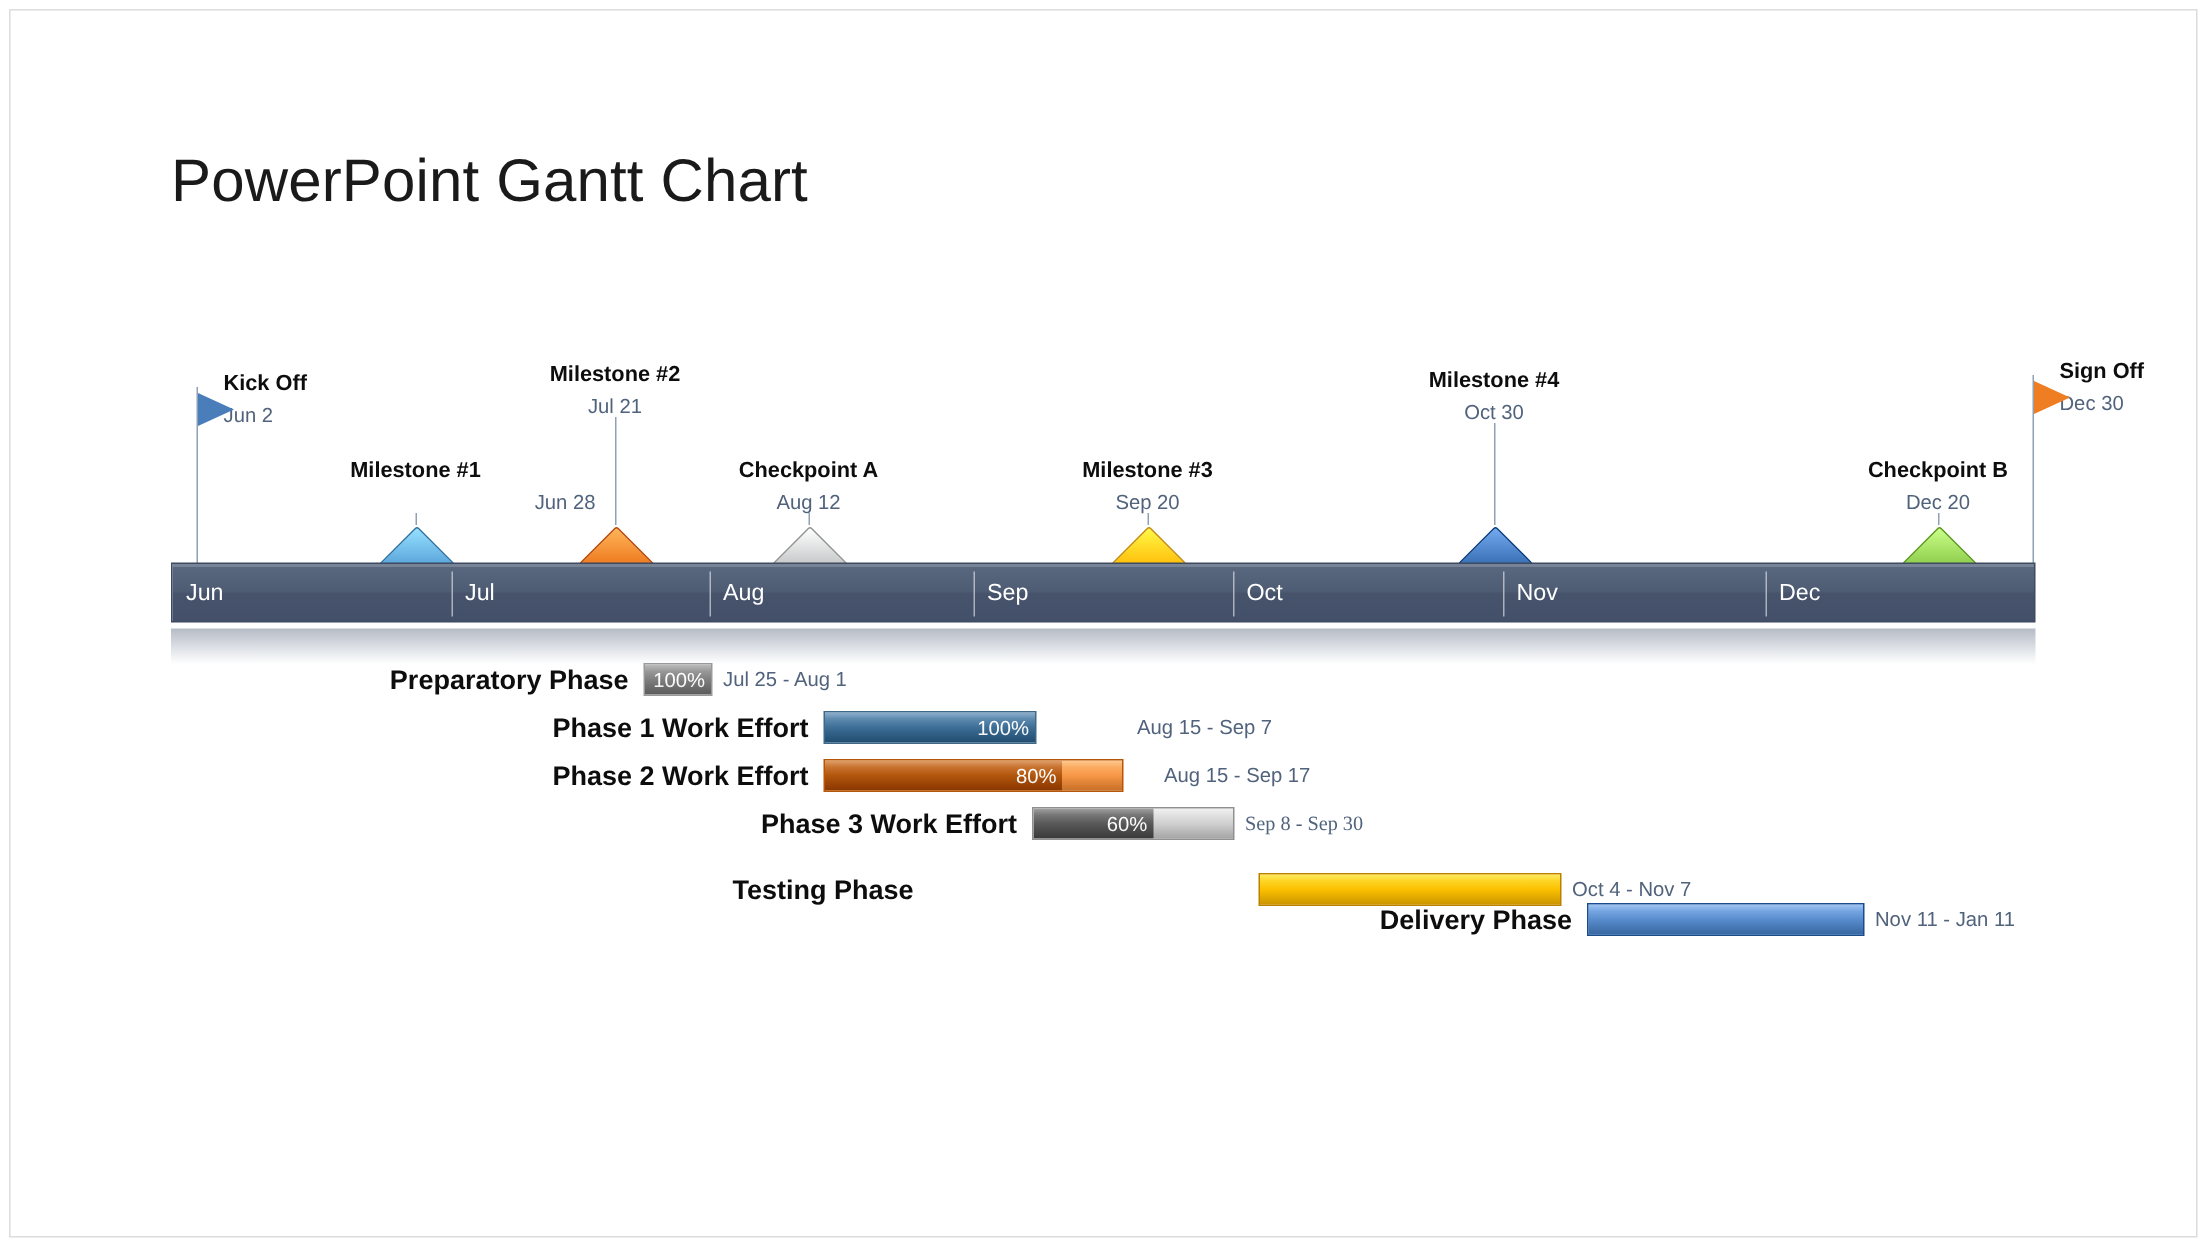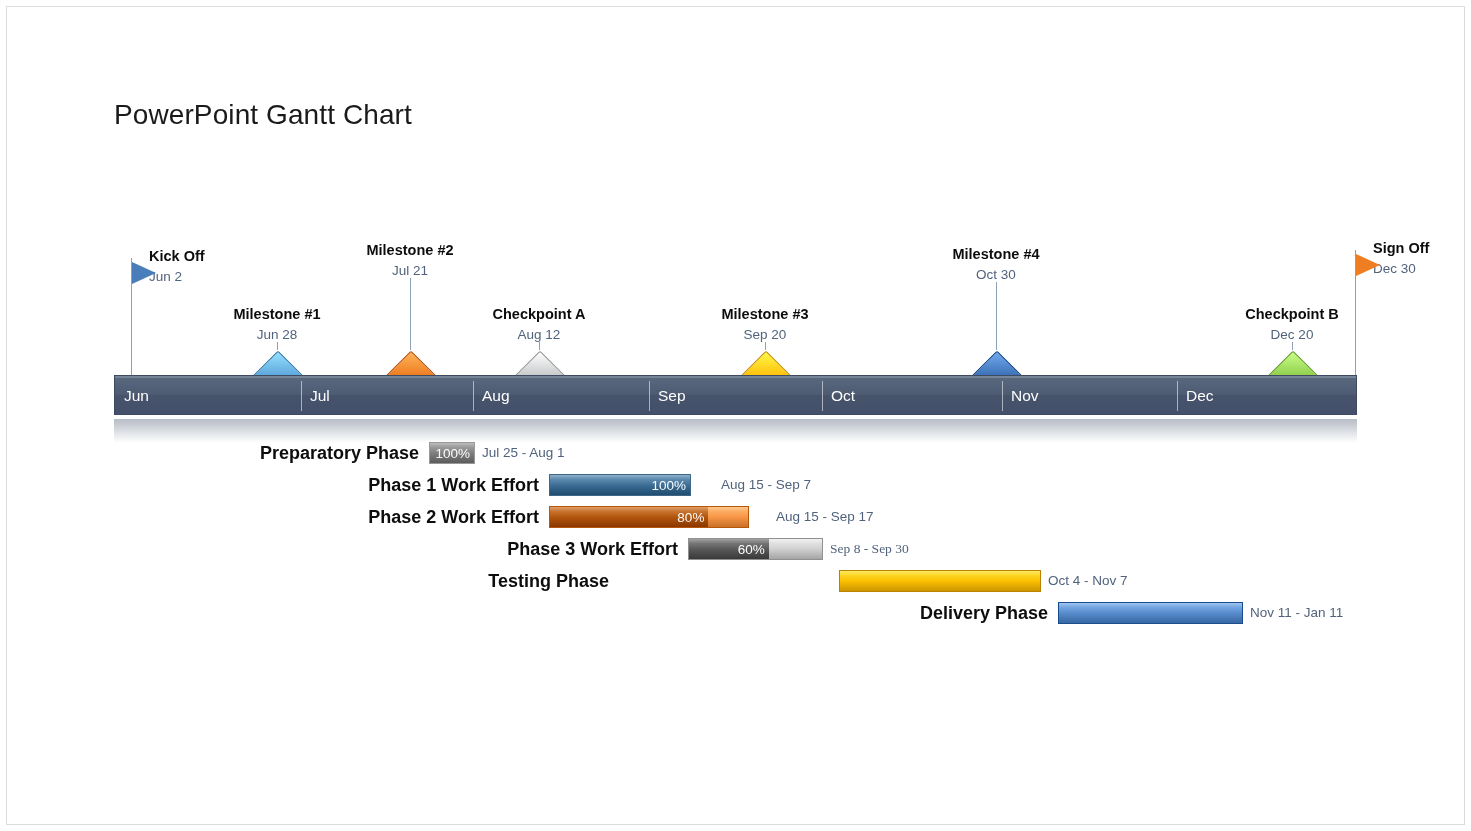--- a/index.html
+++ b/index.html
@@ -33,21 +33,21 @@
     border: 1px solid #dcdcdc;
     box-sizing: border-box;
     pointer-events: none;
   }
 
   
   #title {
     position: absolute;
     left: 114px;
     top: 99px;
-    font-size: 28px;
+    font-size: 40px;
     font-weight: 400;
     color: #1a1a1a;
     letter-spacing: 0.1px;
     white-space: nowrap;
   }
 
   
   #axis-bar {
     position: absolute;
     left: 114px;
@@ -213,21 +213,21 @@
 
   <div id="title">PowerPoint Gantt Chart</div>
 
   <div id="markers-layer">
       <div class="marker-stem" style="left: 131px; top: 258px; height: 119px;"></div>
       <div class="marker-label" style="top: 248px; left: 149px;">Kick Off</div>
       <div class="marker-date" style="top: 268px; left: 149px;">Jun 2</div>
       <div class="flag" style="left: 132px; top: 262px; border-left: 24px solid rgb(74, 126, 187);"></div>
       <div class="marker-stem" style="left: 277px; top: 342px; height: 8px;"></div>
       <div class="marker-label" style="top: 306px; left: 157px; width: 240px;">Milestone #1</div>
-      <div class="marker-date" style="top: 326px; left: 157px; width: 240px;">Jun 28</div>
+      <div class="marker-date" style="top: 326px; left: 157px; width: 240px; text-align: right;">Jun 28</div>
       <div class="diamond" style="left: 260px; top: 358px; background: linear-gradient(135deg, rgb(150, 225, 255) 0%, rgb(94, 169, 221) 48%, rgb(58, 133, 185) 100%); border: 1px solid rgb(38, 113, 165);"></div>
       <div class="marker-stem" style="left: 410px; top: 278px; height: 72px;"></div>
       <div class="marker-label" style="top: 242px; left: 290px; width: 240px;">Milestone #2</div>
       <div class="marker-date" style="top: 262px; left: 290px; width: 240px;">Jul 21</div>
       <div class="diamond" style="left: 393px; top: 358px; background: linear-gradient(135deg, rgb(255, 181, 90) 0%, rgb(239, 125, 34) 48%, rgb(203, 89, 0) 100%); border: 1px solid rgb(183, 69, 0);"></div>
       <div class="marker-stem" style="left: 539px; top: 342px; height: 8px;"></div>
       <div class="marker-label" style="top: 306px; left: 419px; width: 240px;">Checkpoint A</div>
       <div class="marker-date" style="top: 326px; left: 419px; width: 240px;">Aug 12</div>
       <div class="diamond" style="left: 522px; top: 358px; background: linear-gradient(135deg, rgb(255, 255, 255) 0%, rgb(201, 203, 204) 48%, rgb(165, 167, 168) 100%); border: 1px solid rgb(145, 147, 148);"></div>
       <div class="marker-stem" style="left: 765px; top: 342px; height: 8px;"></div>
@@ -291,41 +291,41 @@
         </div>
         <div class="task-dates" style="left: 475px;">Jul 25 - Aug 1</div>
       </div>
       <div class="task-row" style="top: 472px; width: 1471px;">
         <div class="task-name" style="right: 924px;">Phase 1 Work Effort</div>
         <div class="task-bar" style="left: 549px; width: 142px; background: linear-gradient(rgb(153, 194, 224) 0%, rgb(127, 168, 198) 50%, rgb(102, 143, 173) 100%); border: 1px solid rgb(63, 104, 134);">
           <div class="fill" style="width: 100%; background: linear-gradient(rgb(92, 141, 181) 0%, rgb(61, 110, 150) 50%, rgb(36, 85, 125) 100%);"></div>
           <div class="pct" style="left: 0px; width: 100%; text-align: right; padding-right: 4px; box-sizing: border-box;">100%</div>
           <div class="bevel"></div>
         </div>
-        <div class="task-dates" style="left: 691px; padding-left: 30px;">Aug 15 - Sep 7</div>
+        <div class="task-dates" style="left: 728px; padding-left: 30px;">Aug 15 - Sep 7</div>
       </div>
       <div class="task-row" style="top: 504px; width: 1471px;">
         <div class="task-name" style="right: 924px;">Phase 2 Work Effort</div>
         <div class="task-bar" style="left: 549px; width: 200px; background: linear-gradient(rgb(255, 176, 96) 0%, rgb(247, 150, 70) 50%, rgb(222, 125, 45) 100%); border: 1px solid rgb(183, 86, 6);">
           <div class="fill" style="width: 80%; background: linear-gradient(rgb(209, 117, 44) 0%, rgb(178, 86, 13) 50%, rgb(153, 61, 0) 100%);"></div>
           <div class="pct" style="left: 0px; width: 80%; text-align: right; padding-right: 4px; box-sizing: border-box;">80%</div>
           <div class="bevel"></div>
         </div>
         <div class="task-dates" style="left: 749px; margin-left: 20px;">Aug 15 - Sep 17</div>
       </div>
       <div class="task-row" style="top: 536px; width: 1471px;">
         <div class="task-name" style="right: 785px;">Phase 3 Work Effort</div>
         <div class="task-bar" style="left: 688px; width: 135px; background: linear-gradient(rgb(234, 234, 234) 0%, rgb(208, 208, 208) 50%, rgb(183, 183, 183) 100%); border: 1px solid rgb(144, 144, 144);">
           <div class="fill" style="width: 60%; background: linear-gradient(rgb(120, 120, 120) 0%, rgb(89, 89, 89) 50%, rgb(64, 64, 64) 100%);"></div>
           <div class="pct" style="left: 0px; width: 60%; text-align: right; padding-right: 4px; box-sizing: border-box;">60%</div>
           <div class="bevel"></div>
         </div>
         <div class="task-dates" style="left: 823px; font-family: Liberation Serif, serif;">Sep 8 - Sep 30</div>
       </div>
-      <div class="task-row" style="top: 568px; width: 1251px;">
+      <div class="task-row" style="top: 580px; width: 1251px;">
         <div class="task-name" style="right: 634px;">Testing Phase</div>
         <div class="task-bar" style="left: 839px; width: 202px; background: linear-gradient(rgb(255, 218, 26) 0%, rgb(251, 192, 0) 50%, rgb(226, 167, 0) 100%); border: 1px solid rgb(187, 128, 0);">
           <div class="fill" style="width: 100%; background: linear-gradient(rgb(255, 223, 31) 0%, rgb(251, 192, 0) 50%, rgb(226, 167, 0) 100%);"></div>
           <div class="bevel"></div>
         </div>
         <div class="task-dates" style="left: 1041px;">Oct 4 - Nov 7</div>
       </div>
       <div class="task-row" style="top: 600px; width: 1471px;">
         <div class="task-name" style="right: 415px;">Delivery Phase</div>
         <div class="task-bar" style="left: 1058px; width: 185px; background: linear-gradient(rgb(114, 166, 231) 0%, rgb(88, 140, 205) 50%, rgb(63, 115, 180) 100%); border: 1px solid rgb(24, 76, 141);">

